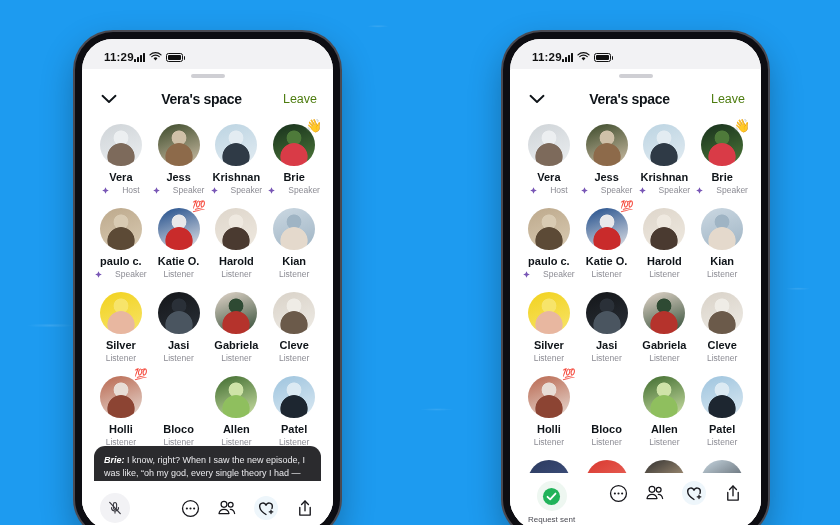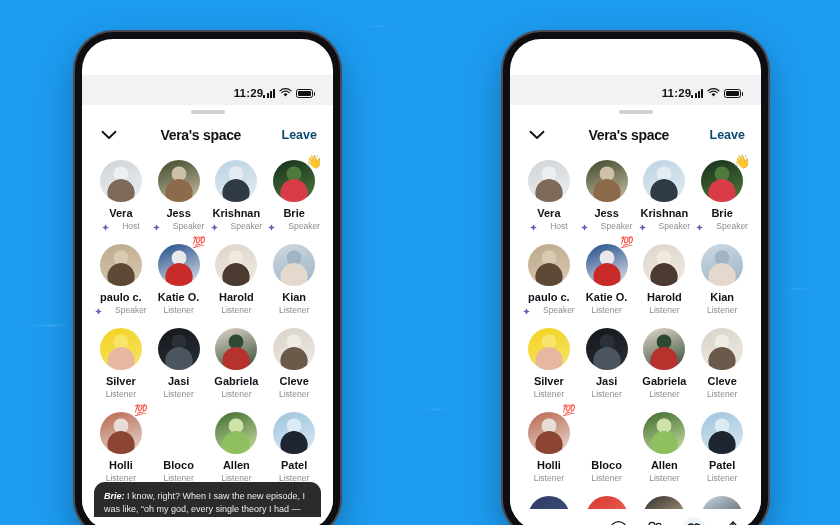--- a/index.html
+++ b/index.html
@@ -41,23 +41,22 @@
   .phone.left  { left: 75px; }
   .phone.right { left: 503px; }
   .screen {
     position: relative; width: 100%; height: 100%;
     background: #ffffff; border-radius: 31px; overflow: hidden;
   }
 
   
   .statusbar {
     height: 30px; display: flex; align-items: center;
-    justify-content: flex-end; padding: 6px 20px 0 22px;
+    justify-content: flex-start; padding: 6px 20px 0 22px;
     background: #f2f2f4;
-    margin-top: 36px;
   }
   .sb-time { font-size: 11.5px; font-weight: 700; color: #111; letter-spacing: .2px; }
   .sb-icons { display: flex; align-items: center; gap: 4px; }
   .bars { display: flex; align-items: flex-end; gap: 1.2px; height: 9px; }
   .bars i { display: block; width: 2px; background: #111; border-radius: .5px; }
   .bars i:nth-child(1){height:3px}.bars i:nth-child(2){height:5px}
   .bars i:nth-child(3){height:7px}.bars i:nth-child(4){height:9px}
   .batt { width: 17px; height: 9px; border: 1px solid #111; border-radius: 2.5px; padding: 1px; position: relative; }
   .batt::after { content:""; position:absolute; right:-3px; top:2.5px; width:1.5px; height:4px; background:#111; border-radius:0 1px 1px 0; }
   .batt i { display:block; width: 100%; height: 100%; background:#111; border-radius:1px; }
@@ -65,38 +64,38 @@
   
   .sheet { position: relative; height: calc(100% - 30px); background: #fff; border-radius: 16px 16px 0 0; }
   .grabber { width: 34px; height: 4px; background: #cfcfd4; border-radius: 3px; margin: 5px auto 0; }
 
   .header {
     display: flex; align-items: center; justify-content: space-between;
     padding: 10px 16px 8px;
   }
   .chev { width: 22px; height: 22px; display: flex; align-items: center; justify-content: center; cursor: pointer; }
   .title { font-size: 14px; font-weight: 700; color: #0f1419; letter-spacing: -.3px; }
-  .leave { font-size: 12.5px; font-weight: 700; color: #0c4a6e; cursor: pointer; }
+  .leave { font-size: 12.5px; font-weight: 400; color: #4d7c0f; cursor: pointer; }
 
   
   .scroll { position: relative; height: calc(100% - 48px); overflow: hidden; padding: 6px 10px 0; }
   .grid { display: grid; grid-template-columns: repeat(4, 1fr); row-gap: 13px; }
   .person { display: flex; flex-direction: column; align-items: center; cursor: pointer; }
   .av-wrap { position: relative; width: 42px; height: 42px; }
   .av {
     width: 42px; height: 42px; border-radius: 50%; overflow: hidden;
     display: block; position: relative;
   }
   .emoji-badge {
     position: absolute; right: -7px; top: -5px; font-size: 13px; line-height: 1;
     filter: drop-shadow(0 0 1px rgba(255,255,255,.9));
   }
   .emoji-badge.hundred { right: -6px; top: -7px; font-size: 11px; }
   .pname { font-size: 11px; font-weight: 700; color: #0f1419; margin-top: 5px; white-space: nowrap; }
-  .prole { font-size: 8.5px; color: #8b8b93; margin-top: 2px; display: flex; align-items: flex-end; gap: 13px; white-space: nowrap; }
+  .prole { font-size: 8.5px; color: #8b8b93; margin-top: 2px; display: flex; align-items: center; gap: 13px; white-space: nowrap; }
   .spark { width: 7px; height: 7px; flex: 0 0 auto; }
 
   
   .caption {
     position: absolute; left: 12px; right: 12px; bottom: 6px;
     background: #2b2b2e; color: #e9e9ec; border-radius: 11px;
     padding: 8px 10px; font-size: 9px; line-height: 1.42;
   }
   .caption .ln { margin-bottom: 1px; }
   .caption b { color: #fff; font-weight: 700; font-style: italic; }
@@ -603,20 +602,29 @@
               </div>
               <div class="person">
                 <span class="av-wrap">
                   <span class="av" style="background:radial-gradient(circle at 50% 70%, #2a3138 0 40%, transparent 42%), linear-gradient(150deg,#c9d8e2,#2a3138)"></span>
                 </span>
               </div>
             </div>
         </div>
 
         <div class="toolbar tall">
+          <span class="left-slot">
+            <span class="check-btn">
+              <svg width="19" height="19" viewBox="0 0 20 20">
+                  <circle cx="10" cy="10" r="9" fill="#21b35a"></circle>
+                  <path d="M5.8 10.3 L8.6 13 L14.2 6.9" fill="none" stroke="#fff" stroke-width="1.9" stroke-linecap="round" stroke-linejoin="round"></path>
+                </svg>
+            </span>
+            <span class="req-label">Request sent</span>
+          </span>
           <span class="right-icons">
             <span class="tb-ico">
               <svg width="19" height="19" viewBox="0 0 22 22">
                   <circle cx="11" cy="11" r="9.2" fill="none" stroke="#17171c" stroke-width="1.5"></circle>
                   <circle cx="6.8" cy="11" r="1.25" fill="#17171c"></circle>
                   <circle cx="11" cy="11" r="1.25" fill="#17171c"></circle>
                   <circle cx="15.2" cy="11" r="1.25" fill="#17171c"></circle>
                 </svg>
             </span>
             <span class="tb-ico">

